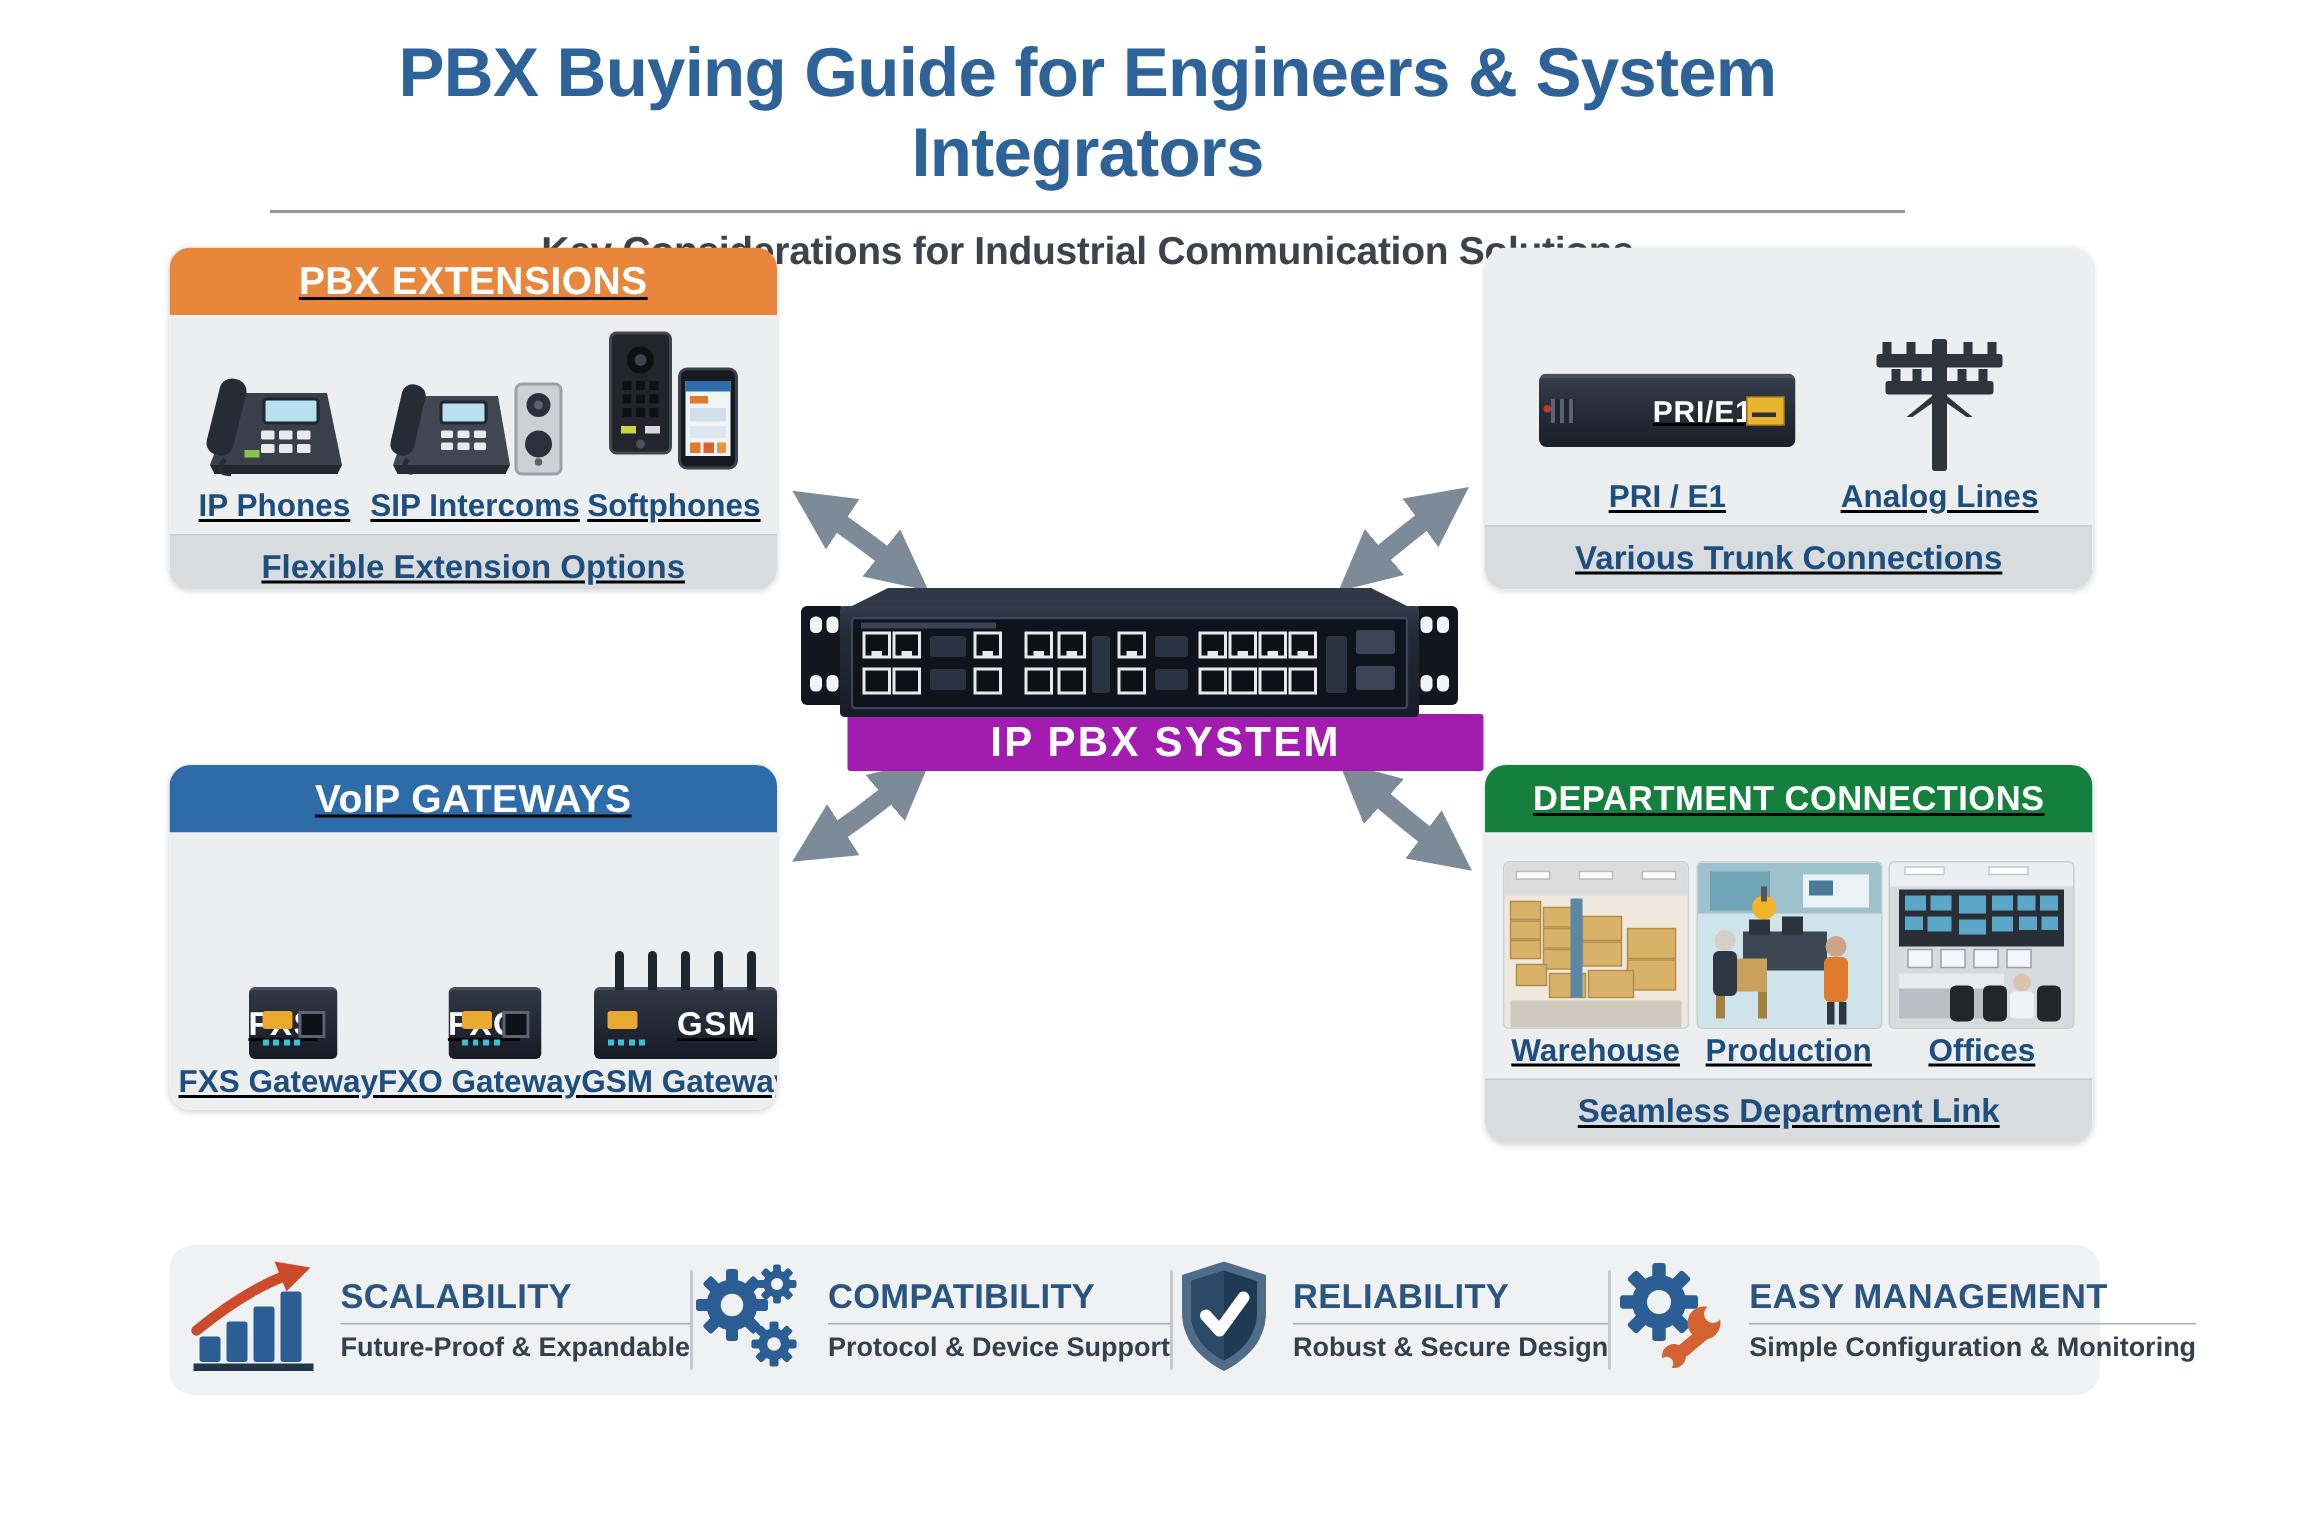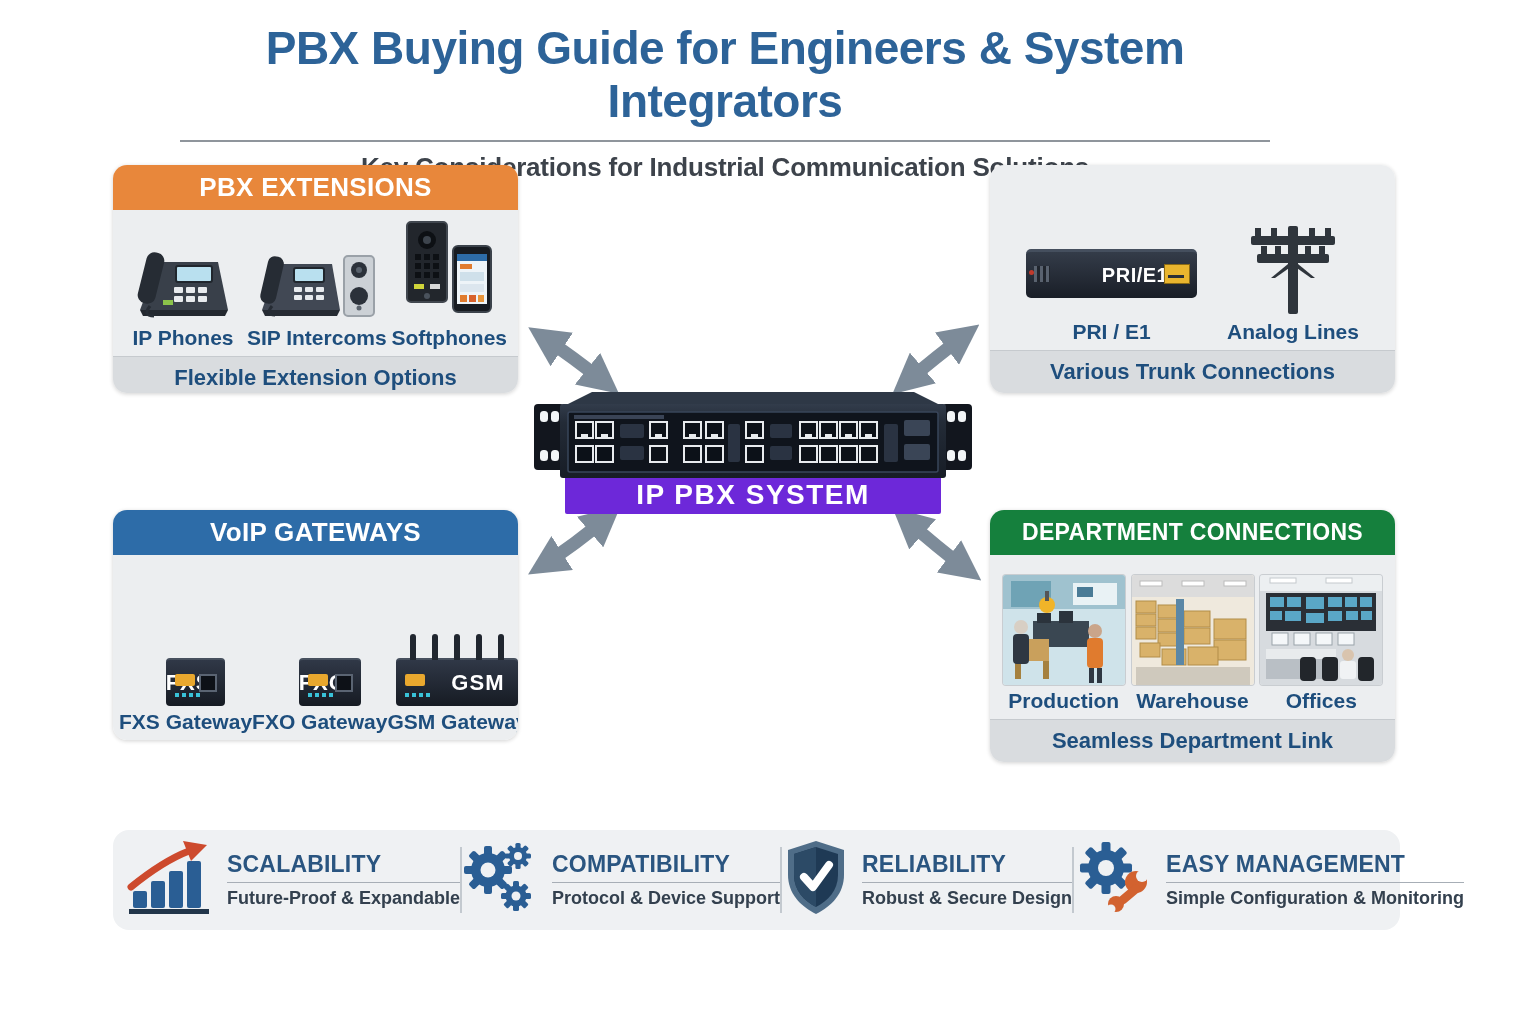--- a/index.html
+++ b/index.html
@@ -10,21 +10,21 @@
   .hdr{position:absolute;left:170px;top:22px;width:1110px;text-align:center;}
   .hdr h1{margin:0;font-size:46px;line-height:1.15;font-weight:bold;color:#2d6398;letter-spacing:-0.5px;}
   .hdr .rule{height:2px;background:#8f959c;margin:12px 10px 10px 10px;}
   .hdr h2{margin:0;font-size:26px;font-weight:bold;color:#3d434b;letter-spacing:-0.2px;}
 
   
   .arrows{position:absolute;left:0;top:0;z-index:1;pointer-events:none;}
 
   
   .card{position:absolute;width:405px;border-radius:14px;overflow:hidden;z-index:2;
-        box-shadow:0 1px 4px rgba(0,0,0,.18);display:flex;flex-direction:column;}
+        box-shadow:0 1px 4px rgba(0,0,0,.18);display:flex;flex-direction:column;text-decoration:underline;}
   .card-tl{left:113px;top:165px;height:228px;}
   .card-tr{left:990px;top:165px;height:228px;}
   .card-bl{left:113px;top:510px;height:230px;}
   .card-br{left:990px;top:510px;height:252px;}
   .card-header{height:45px;flex:0 0 45px;display:flex;align-items:center;justify-content:center;
                color:#fff;font-weight:bold;font-size:26px;letter-spacing:.3px;}
   .card-header.small{font-size:23px;}
   .hdr-orange{background:#e8873b;}
   .hdr-blue{background:#2d6ca8;}
   .hdr-red{background:#15803d;}
@@ -68,21 +68,21 @@
   .gw-port{position:absolute;right:8px;top:14px;width:14px;height:14px;border:2px solid #5a6472;background:#0d1117;}
   .gw-ant{position:absolute;top:-26px;left:14px;right:14px;display:flex;justify-content:space-between;}
   .gw-ant i{width:6px;height:26px;background:#20262f;border-radius:3px 3px 0 0;}
 
   .pole-wrap{width:110px;height:96px;display:flex;align-items:flex-end;justify-content:center;}
 
   .photo{width:122px;height:110px;border-radius:3px;overflow:hidden;box-shadow:0 0 0 1px #c9cdd1;}
 
   
   .center-device{position:absolute;left:532px;top:390px;width:442px;height:94px;z-index:4;}
-  .banner{position:absolute;left:565px;top:476px;width:376px;height:38px;background:#6d28d9;z-index:3;
+  .banner{position:absolute;left:565px;top:476px;width:424px;height:38px;background:#a21caf;z-index:3;
           display:flex;align-items:center;justify-content:center;color:#fff;font-weight:bold;
           font-size:28px;letter-spacing:1.5px;border-radius:2px;}
 
   
   .features{position:absolute;left:113px;top:830px;width:1287px;height:100px;background:#eff1f3;
             border-radius:16px;display:flex;align-items:center;z-index:2;padding:0 10px;box-sizing:border-box;}
   .feature{display:flex;align-items:center;gap:12px;justify-content:center;}
   .f1{flex:1.16;} .f2{flex:1.02;} .f3{flex:1.0;} .f4{flex:1.42;}
   .f-divider{width:2px;height:66px;background:#c3c9cf;flex:0 0 2px;}
   .f-text{display:flex;flex-direction:column;}
@@ -288,20 +288,49 @@
           </span>
         </span>
         <span class="item-label">GSM Gateway</span>
       </div>
     </div>
   </section>
 
   <section class="card card-br">
     <div class="card-header hdr-red small">DEPARTMENT CONNECTIONS</div>
     <div class="card-body">
+      <div class="card-item">
+        <span class="illus photo">
+          <svg width="122" height="110" viewBox="0 0 122 110">
+            <rect width="122" height="110" fill="#efe9dd"></rect>
+            <rect x="0" y="0" width="122" height="22" fill="#dcdcdc"></rect>
+            <rect x="8" y="6" width="22" height="5" fill="#fff" stroke="#bbb"></rect>
+            <rect x="50" y="6" width="22" height="5" fill="#fff" stroke="#bbb"></rect>
+            <rect x="92" y="6" width="22" height="5" fill="#fff" stroke="#bbb"></rect>
+            <g fill="#d9b26a" stroke="#b28d48" stroke-width="1">
+              <rect x="4" y="26" width="20" height="12"></rect>
+                <rect x="4" y="39" width="20" height="12"></rect>
+                <rect x="4" y="52" width="20" height="12"></rect>
+              <rect x="26" y="30" width="22" height="13"></rect>
+                <rect x="26" y="44" width="22" height="13"></rect>
+                <rect x="26" y="58" width="22" height="13"></rect>
+              <rect x="52" y="36" width="26" height="16"></rect>
+                <rect x="52" y="53" width="26" height="16"></rect>
+              <rect x="82" y="44" width="32" height="20"></rect>
+                <rect x="82" y="65" width="32" height="20"></rect>
+              <rect x="56" y="72" width="30" height="18"></rect>
+                <rect x="30" y="74" width="24" height="16"></rect>
+              <rect x="8" y="68" width="20" height="14"></rect>
+            </g>
+            <rect x="44" y="24" width="8" height="66" fill="#5b87a6"></rect>
+            <rect x="4" y="92" width="114" height="18" fill="#cfc9bd"></rect>
+          </svg>
+        </span>
+        <span class="item-label">Warehouse</span>
+      </div>
       <div class="card-item">
         <span class="illus photo">
           <svg width="122" height="110" viewBox="0 0 122 110">
             <rect width="122" height="110" fill="#cfe3ea"></rect>
             <rect x="0" y="0" width="122" height="34" fill="#9fc2cf"></rect>
             <rect x="8" y="6" width="40" height="26" fill="#6fa3b5"></rect>
             <rect x="70" y="8" width="44" height="22" fill="#e9f2f5"></rect>
             <rect x="74" y="12" width="16" height="10" fill="#4a7b96"></rect>
             <circle cx="44" cy="30" r="8" fill="#f0b429"></circle>
             <rect x="42" y="16" width="4" height="10" fill="#555"></rect>
@@ -313,49 +342,20 @@
             <rect x="40" y="86" width="6" height="18" fill="#a5813f"></rect>
             <circle cx="18" cy="52" r="7" fill="#d8cfc4"></circle>
             <rect x="10" y="59" width="16" height="30" rx="4" fill="#2e3742"></rect>
             <circle cx="92" cy="56" r="7" fill="#caa58a"></circle>
             <rect x="84" y="63" width="16" height="30" rx="4" fill="#e07b2e"></rect>
             <rect x="86" y="93" width="5" height="15" fill="#2e3742"></rect>
               <rect x="94" y="93" width="5" height="15" fill="#2e3742"></rect>
           </svg>
         </span>
         <span class="item-label">Production</span>
-      </div>
-      <div class="card-item">
-        <span class="illus photo">
-          <svg width="122" height="110" viewBox="0 0 122 110">
-            <rect width="122" height="110" fill="#efe9dd"></rect>
-            <rect x="0" y="0" width="122" height="22" fill="#dcdcdc"></rect>
-            <rect x="8" y="6" width="22" height="5" fill="#fff" stroke="#bbb"></rect>
-            <rect x="50" y="6" width="22" height="5" fill="#fff" stroke="#bbb"></rect>
-            <rect x="92" y="6" width="22" height="5" fill="#fff" stroke="#bbb"></rect>
-            <g fill="#d9b26a" stroke="#b28d48" stroke-width="1">
-              <rect x="4" y="26" width="20" height="12"></rect>
-                <rect x="4" y="39" width="20" height="12"></rect>
-                <rect x="4" y="52" width="20" height="12"></rect>
-              <rect x="26" y="30" width="22" height="13"></rect>
-                <rect x="26" y="44" width="22" height="13"></rect>
-                <rect x="26" y="58" width="22" height="13"></rect>
-              <rect x="52" y="36" width="26" height="16"></rect>
-                <rect x="52" y="53" width="26" height="16"></rect>
-              <rect x="82" y="44" width="32" height="20"></rect>
-                <rect x="82" y="65" width="32" height="20"></rect>
-              <rect x="56" y="72" width="30" height="18"></rect>
-                <rect x="30" y="74" width="24" height="16"></rect>
-              <rect x="8" y="68" width="20" height="14"></rect>
-            </g>
-            <rect x="44" y="24" width="8" height="66" fill="#5b87a6"></rect>
-            <rect x="4" y="92" width="114" height="18" fill="#cfc9bd"></rect>
-          </svg>
-        </span>
-        <span class="item-label">Warehouse</span>
       </div>
       <div class="card-item">
         <span class="illus photo">
           <svg width="122" height="110" viewBox="0 0 122 110">
             <rect width="122" height="110" fill="#d7dbdf"></rect>
             <rect x="0" y="0" width="122" height="16" fill="#eceff1"></rect>
             <rect x="10" y="3" width="26" height="5" fill="#fff" stroke="#c4c9cd"></rect>
             <rect x="66" y="3" width="26" height="5" fill="#fff" stroke="#c4c9cd"></rect>
             <rect x="6" y="18" width="110" height="38" fill="#2a2f36"></rect>
             <g fill="#5aa7c7">

